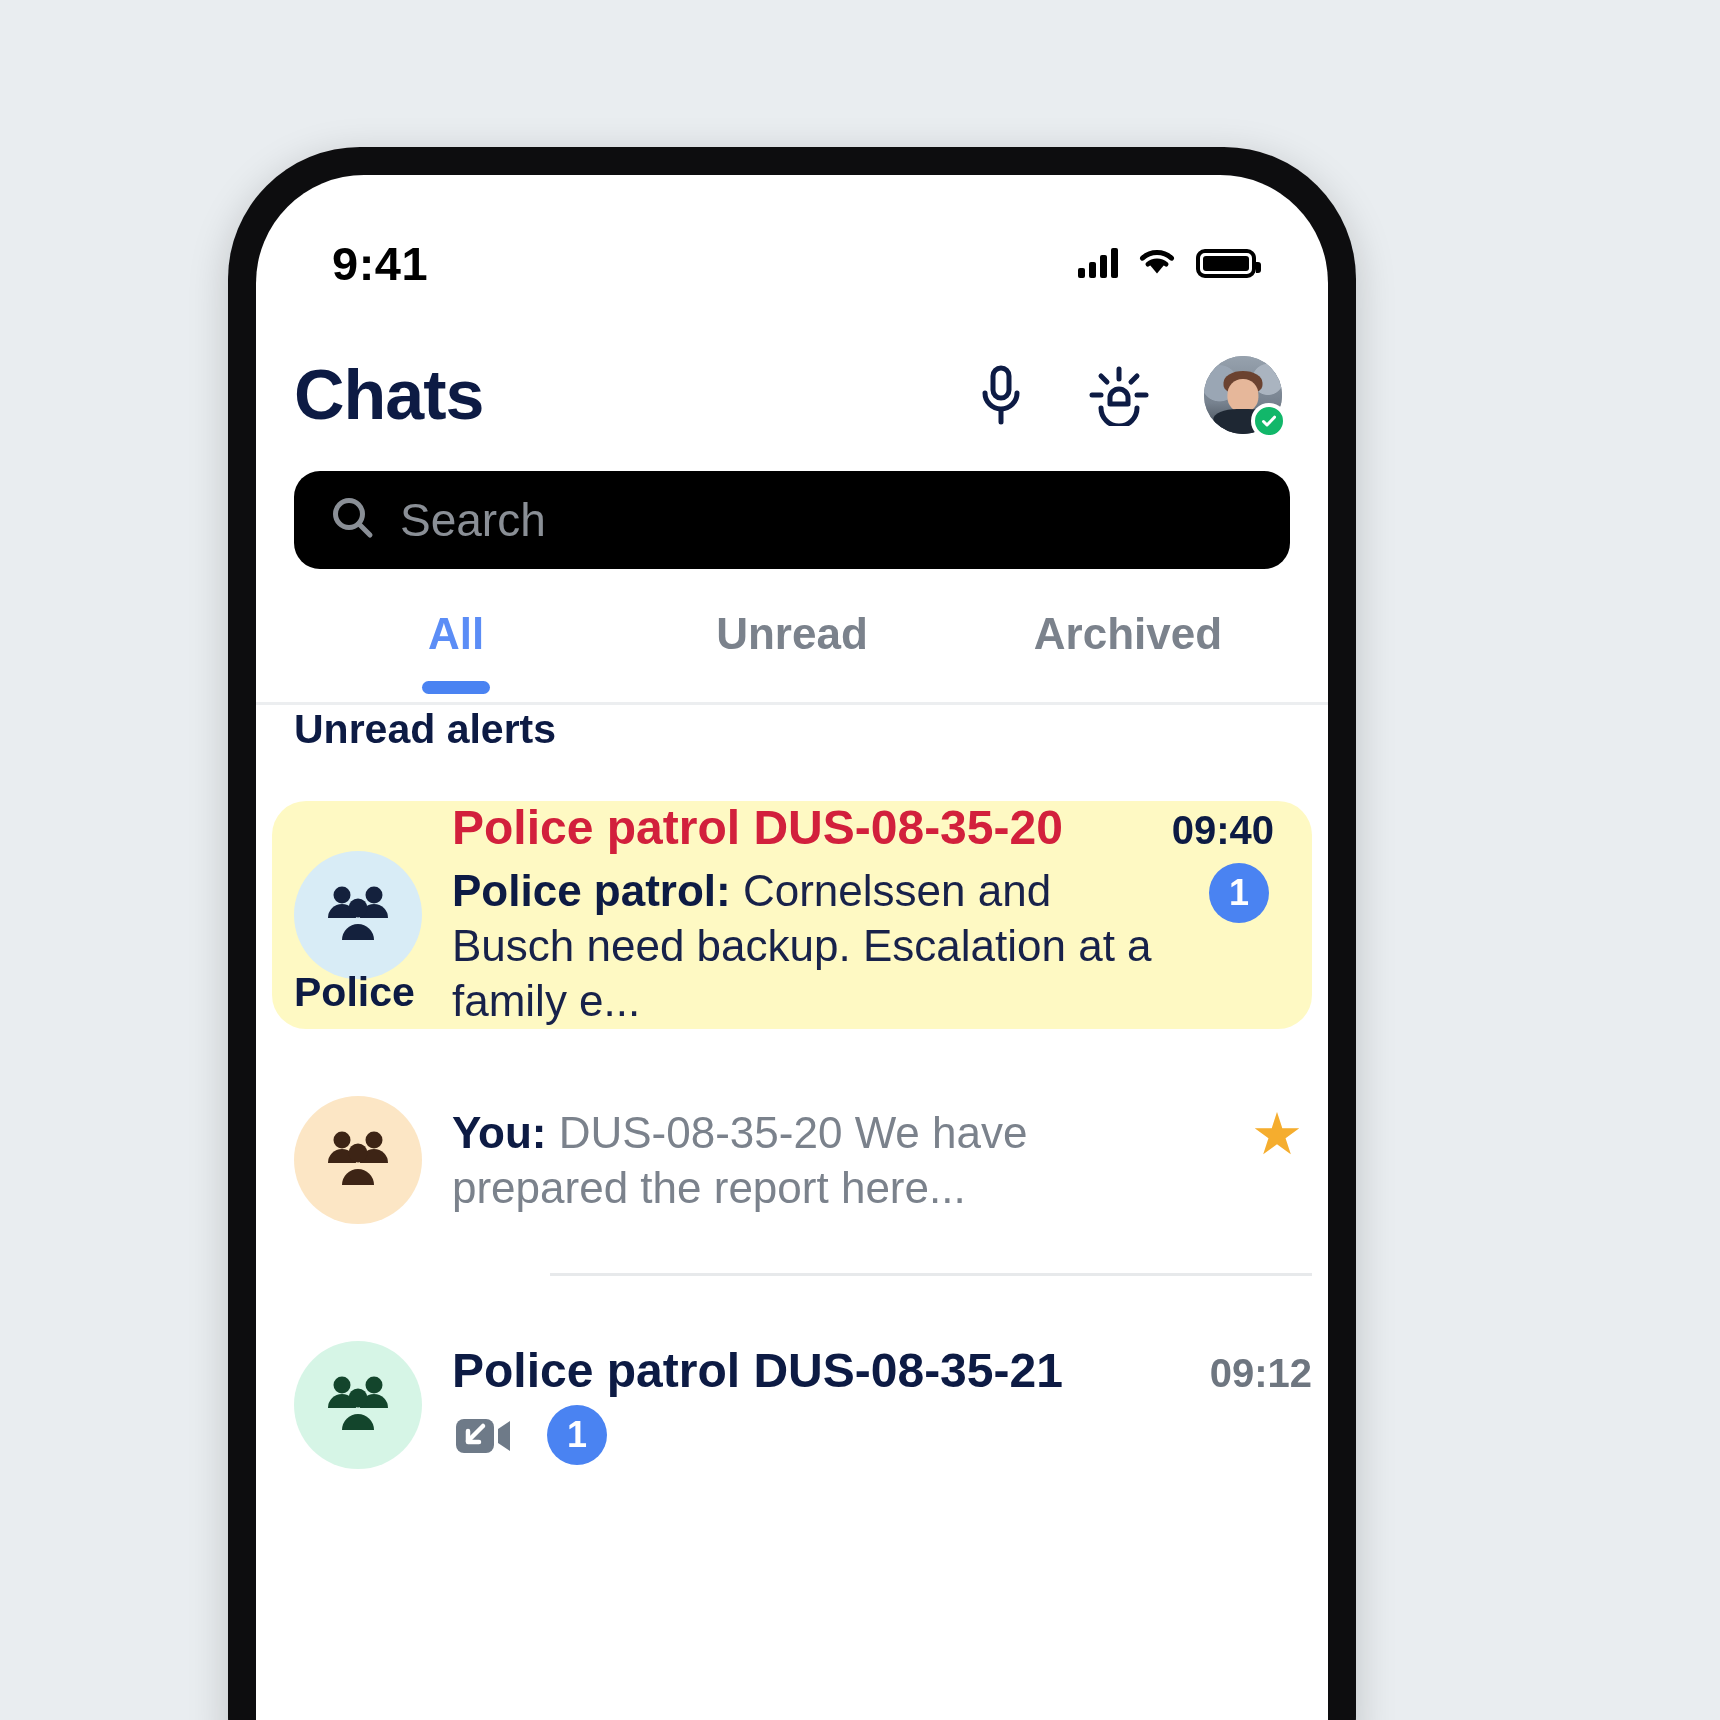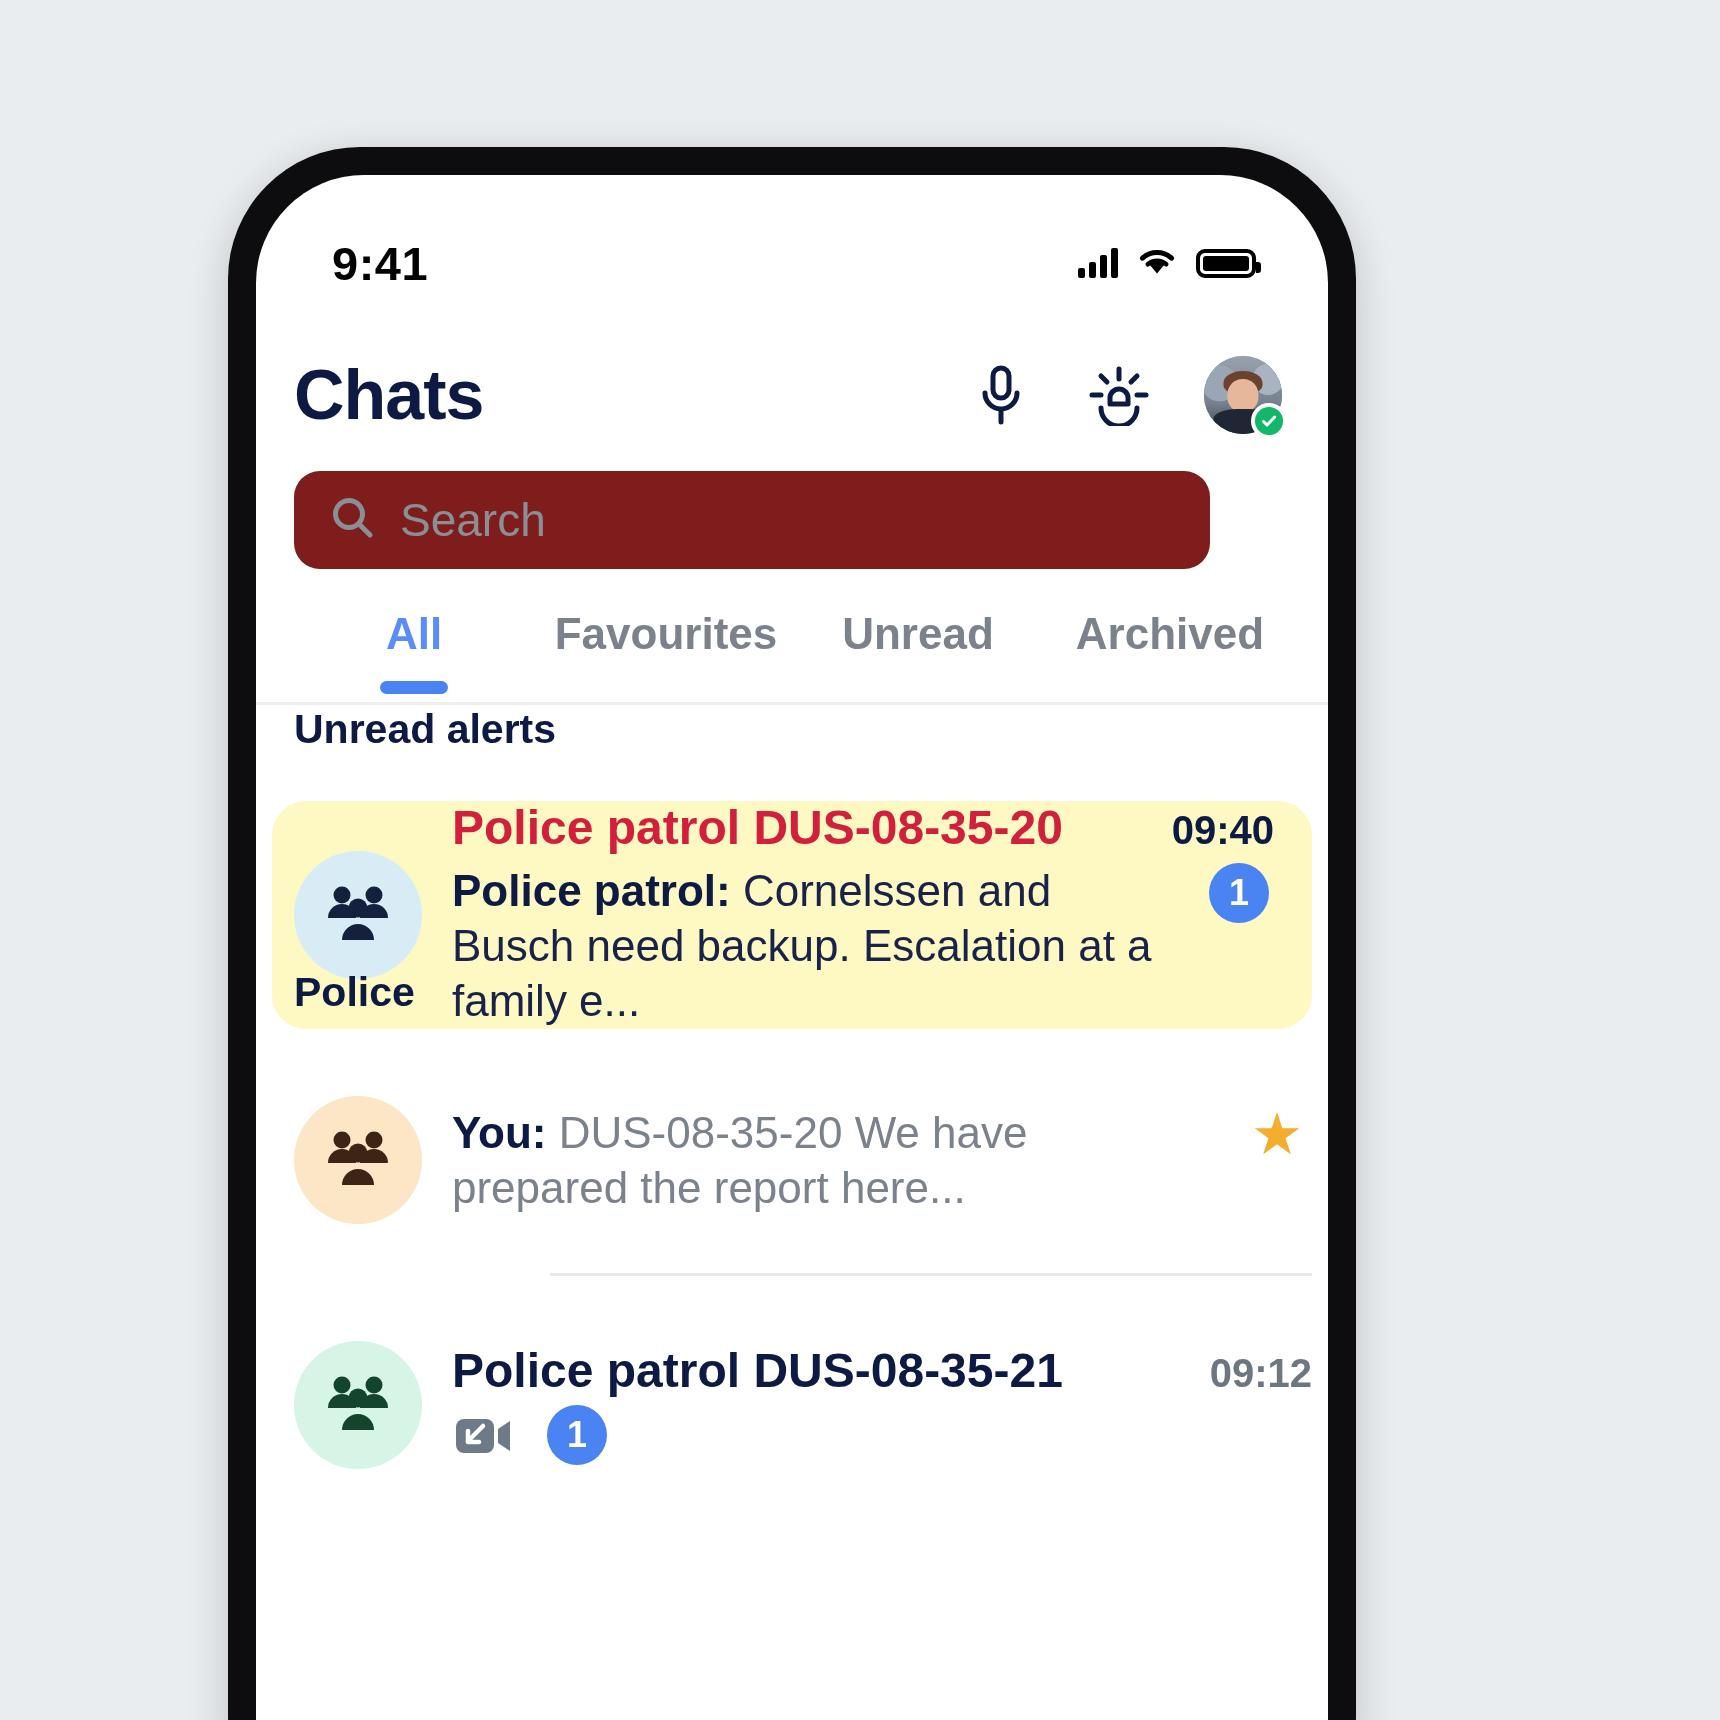--- a/index.html
+++ b/index.html
@@ -129,22 +129,22 @@
     position:absolute; right:-5px; bottom:-5px;
     width:36px; height:36px; border-radius:50%;
     background:#12b76a;
     border:4px solid #fff;
     display:flex; align-items:center; justify-content:center;
   }
 
   
   .search-bar{
     position:absolute; top:296px; left:38px;
-    width:916px; height:98px;
-    background:#7f1d1d;
+    width:996px; height:98px;
+    background:#000000;
     border-radius:26px;
     display:flex; align-items:center;
     padding:0 36px; gap:24px;
     cursor:text;
   }
   .search-placeholder{
     font-size:46px; color:#8a8f96;
     line-height:1;
   }
 
@@ -370,24 +370,20 @@
       </span>
       <span class="search-placeholder">Search</span>
     </div>
 
     <div class="tabs">
       <div class="tab active">
         <span class="tab-label">All</span>
         <span class="tab-underline"></span>
       </div>
       <div class="tab">
-        <span class="tab-label">Favourites</span>
-        <span class="tab-underline"></span>
-      </div>
-      <div class="tab">
         <span class="tab-label">Unread</span>
         <span class="tab-underline"></span>
       </div>
       <div class="tab">
         <span class="tab-label">Archived</span>
         <span class="tab-underline"></span>
       </div>
     </div>
     <div class="tabs-divider"></div>
 

